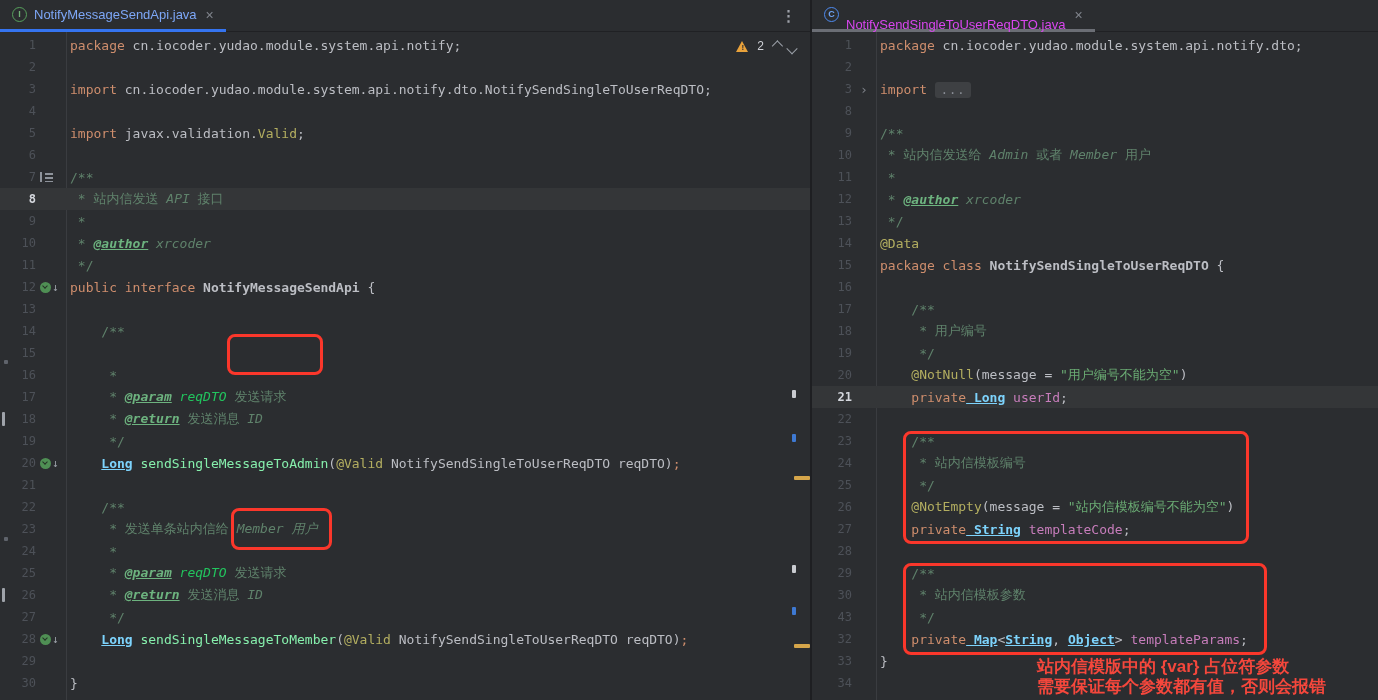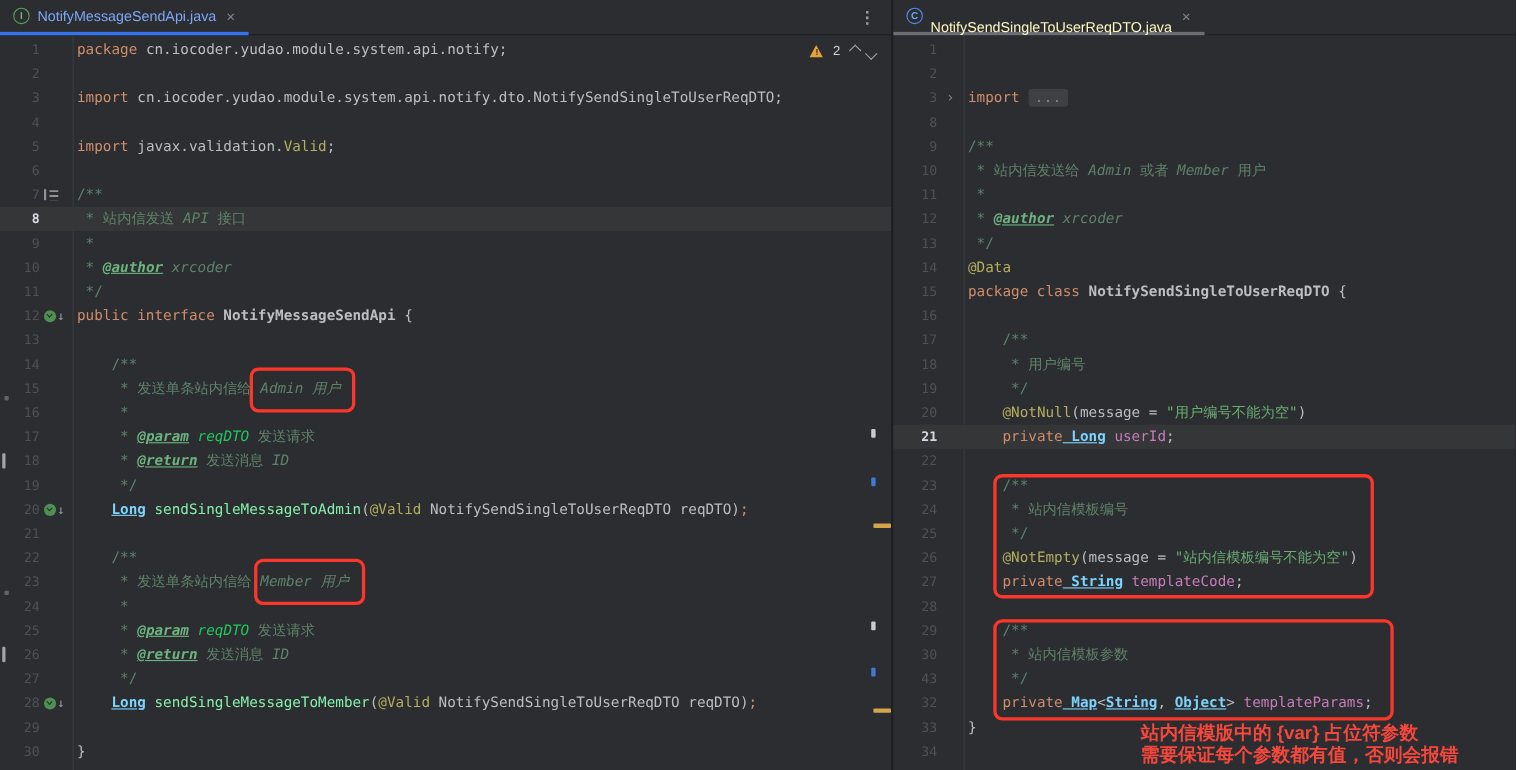--- a/index.html
+++ b/index.html
@@ -12,21 +12,21 @@
 
   
   .tabbar{position:absolute;left:0;right:0;top:0;height:32px;display:flex;align-items:stretch;
           font-family:"Liberation Sans",sans-serif;font-size:13px;
           border-bottom:1px solid rgba(0,0,0,0.25);box-sizing:border-box;}
   .tab{display:inline-flex;align-items:center;gap:7px;padding:0 12px;height:32px;box-sizing:border-box;
        border-bottom:3px solid transparent;cursor:default;}
   .tab.active-blue{border-bottom-color:#3574f0;}
   .tab.active-gray{border-bottom-color:#6b6e75;}
   .tab-label-blue{color:#7da7f7;}
-  .tab-label-gray{color:#fef9c3;margin-top:20px;}
+  .tab-label-gray{color:#d946ef;margin-top:20px;}
   .tab-close{color:#80848c;font-size:14px;margin-left:2px;line-height:1;}
   .ficon{width:15px;height:15px;border-radius:50%;display:inline-flex;align-items:center;justify-content:center;
          font-size:9px;font-weight:bold;box-sizing:border-box;line-height:1;}
   .ficon.fint{border:1.2px solid #57a05c;color:#72b377;}
   .ficon.fcls{border:1.2px solid #4e8bf0;color:#6fa4f5;}
   .more{margin-left:auto;margin-right:14px;align-self:center;color:#9da0a8;font-size:15px;font-weight:bold;}
 
   
   .editor{position:absolute;left:0;right:0;top:32px;bottom:0;overflow:hidden;}
   .code-body{padding-top:2px;position:relative;}
@@ -114,21 +114,21 @@
           <div class="row"><span class="ln">5</span><span class="gic"></span><span class="codeln"><span class="tk-kw">import</span><span class="tk-pl"> javax.validation.</span><span class="tk-ann">Valid</span><span class="tk-pl">;</span></span></div>
           <div class="row"><span class="ln">6</span><span class="gic"></span><span class="codeln"></span></div>
           <div class="row"><span class="ln">7</span><span class="gic"><span class="dtg"></span></span><span class="codeln"><span class="tk-doc">/**</span></span></div>
           <div class="row caret"><span class="ln">8</span><span class="gic"></span><span class="codeln"><span class="tk-doc"> * 站内信发送 </span><span class="tk-dci">API</span><span class="tk-doc"> 接口</span></span></div>
           <div class="row"><span class="ln">9</span><span class="gic"></span><span class="codeln"><span class="tk-doc"> *</span></span></div>
           <div class="row"><span class="ln">10</span><span class="gic"></span><span class="codeln"><span class="tk-doc"> * </span><span class="tk-dct">@author</span><span class="tk-dci"> xrcoder</span></span></div>
           <div class="row"><span class="ln">11</span><span class="gic"></span><span class="codeln"><span class="tk-doc"> */</span></span></div>
           <div class="row"><span class="ln">12</span><span class="gic"><span class="impl"></span><span class="gar">↓</span></span><span class="codeln"><span class="tk-kw">public interface </span><span class="tk-cls">NotifyMessageSendApi </span><span class="tk-pl">{</span></span></div>
           <div class="row"><span class="ln">13</span><span class="gic"></span><span class="codeln"></span></div>
           <div class="row"><span class="ln">14</span><span class="gic"></span><span class="codeln"><span class="tk-doc">    /**</span></span></div>
-          <div class="row"><span class="ln">15</span><span class="gic"></span><span class="codeln"><span class="tk-doc">     * 发送单条站内信给 </span><span class="tk-dci">Admin 用户</span></span></div>
+          <div class="row"><span class="ln">15</span><span class="gic"></span></div>
           <div class="row"><span class="ln">16</span><span class="gic"></span><span class="codeln"><span class="tk-doc">     *</span></span></div>
           <div class="row"><span class="ln">17</span><span class="gic"></span><span class="codeln"><span class="tk-doc">     * </span><span class="tk-dct">@param</span><span class="tk-dcp"> reqDTO </span><span class="tk-doc">发送请求</span></span></div>
           <div class="row"><span class="ln">18</span><span class="gic"></span><span class="codeln"><span class="tk-doc">     * </span><span class="tk-dct">@return</span><span class="tk-doc"> 发送消息 </span><span class="tk-dci">ID</span></span></div>
           <div class="row"><span class="ln">19</span><span class="gic"></span><span class="codeln"><span class="tk-doc">     */</span></span></div>
           <div class="row"><span class="ln">20</span><span class="gic"><span class="impl"></span><span class="gar">↓</span></span><span class="codeln"><span class="tk-pl">    </span><span class="tk-ty">Long</span><span class="tk-mth"> sendSingleMessageToAdmin</span><span class="tk-pl">(</span><span class="tk-ann">@Valid</span><span class="tk-pl"> NotifySendSingleToUserReqDTO reqDTO)</span><span class="tk-kw">;</span></span></div>
           <div class="row"><span class="ln">21</span><span class="gic"></span><span class="codeln"></span></div>
           <div class="row"><span class="ln">22</span><span class="gic"></span><span class="codeln"><span class="tk-doc">    /**</span></span></div>
           <div class="row"><span class="ln">23</span><span class="gic"></span><span class="codeln"><span class="tk-doc">     * 发送单条站内信给 </span><span class="tk-dci">Member 用户</span></span></div>
           <div class="row"><span class="ln">24</span><span class="gic"></span><span class="codeln"><span class="tk-doc">     *</span></span></div>
           <div class="row"><span class="ln">25</span><span class="gic"></span><span class="codeln"><span class="tk-doc">     * </span><span class="tk-dct">@param</span><span class="tk-dcp"> reqDTO </span><span class="tk-doc">发送请求</span></span></div>
@@ -168,21 +168,21 @@
     <div class="tabbar">
       <div class="tab active-gray">
         <span class="ficon fcls">C</span>
         <span class="tab-label-gray">NotifySendSingleToUserReqDTO.java</span>
         <span class="tab-close">×</span>
       </div>
     </div>
     <div class="editor">
       <div class="gsep"></div>
       <div class="code-body">
-          <div class="row"><span class="ln">1</span><span class="gfold"></span></div>
+          <div class="row"><span class="ln">1</span><span class="gfold"></span><span class="codeln"><span class="tk-kw">package</span><span class="tk-pl"> cn.iocoder.yudao.module.system.api.notify.dto;</span></span></div>
           <div class="row"><span class="ln">2</span><span class="gfold"></span><span class="codeln"></span></div>
           <div class="row"><span class="ln">3</span><span class="gfold">›</span><span class="codeln"><span class="tk-kw">import</span><span class="tk-pl"> </span><span class="tk-fold">...</span></span></div>
           <div class="row"><span class="ln">8</span><span class="gfold"></span><span class="codeln"></span></div>
           <div class="row"><span class="ln">9</span><span class="gfold"></span><span class="codeln"><span class="tk-doc">/**</span></span></div>
           <div class="row"><span class="ln">10</span><span class="gfold"></span><span class="codeln"><span class="tk-doc"> * 站内信发送给 </span><span class="tk-dci">Admin</span><span class="tk-doc"> 或者 </span><span class="tk-dci">Member</span><span class="tk-doc"> 用户</span></span></div>
           <div class="row"><span class="ln">11</span><span class="gfold"></span><span class="codeln"><span class="tk-doc"> *</span></span></div>
           <div class="row"><span class="ln">12</span><span class="gfold"></span><span class="codeln"><span class="tk-doc"> * </span><span class="tk-dct">@author</span><span class="tk-dci"> xrcoder</span></span></div>
           <div class="row"><span class="ln">13</span><span class="gfold"></span><span class="codeln"><span class="tk-doc"> */</span></span></div>
           <div class="row"><span class="ln">14</span><span class="gfold"></span><span class="codeln"><span class="tk-ann">@Data</span></span></div>
           <div class="row"><span class="ln">15</span><span class="gfold"></span><span class="codeln"><span class="tk-kw">package class </span><span class="tk-cls">NotifySendSingleToUserReqDTO </span><span class="tk-pl">{</span></span></div>

